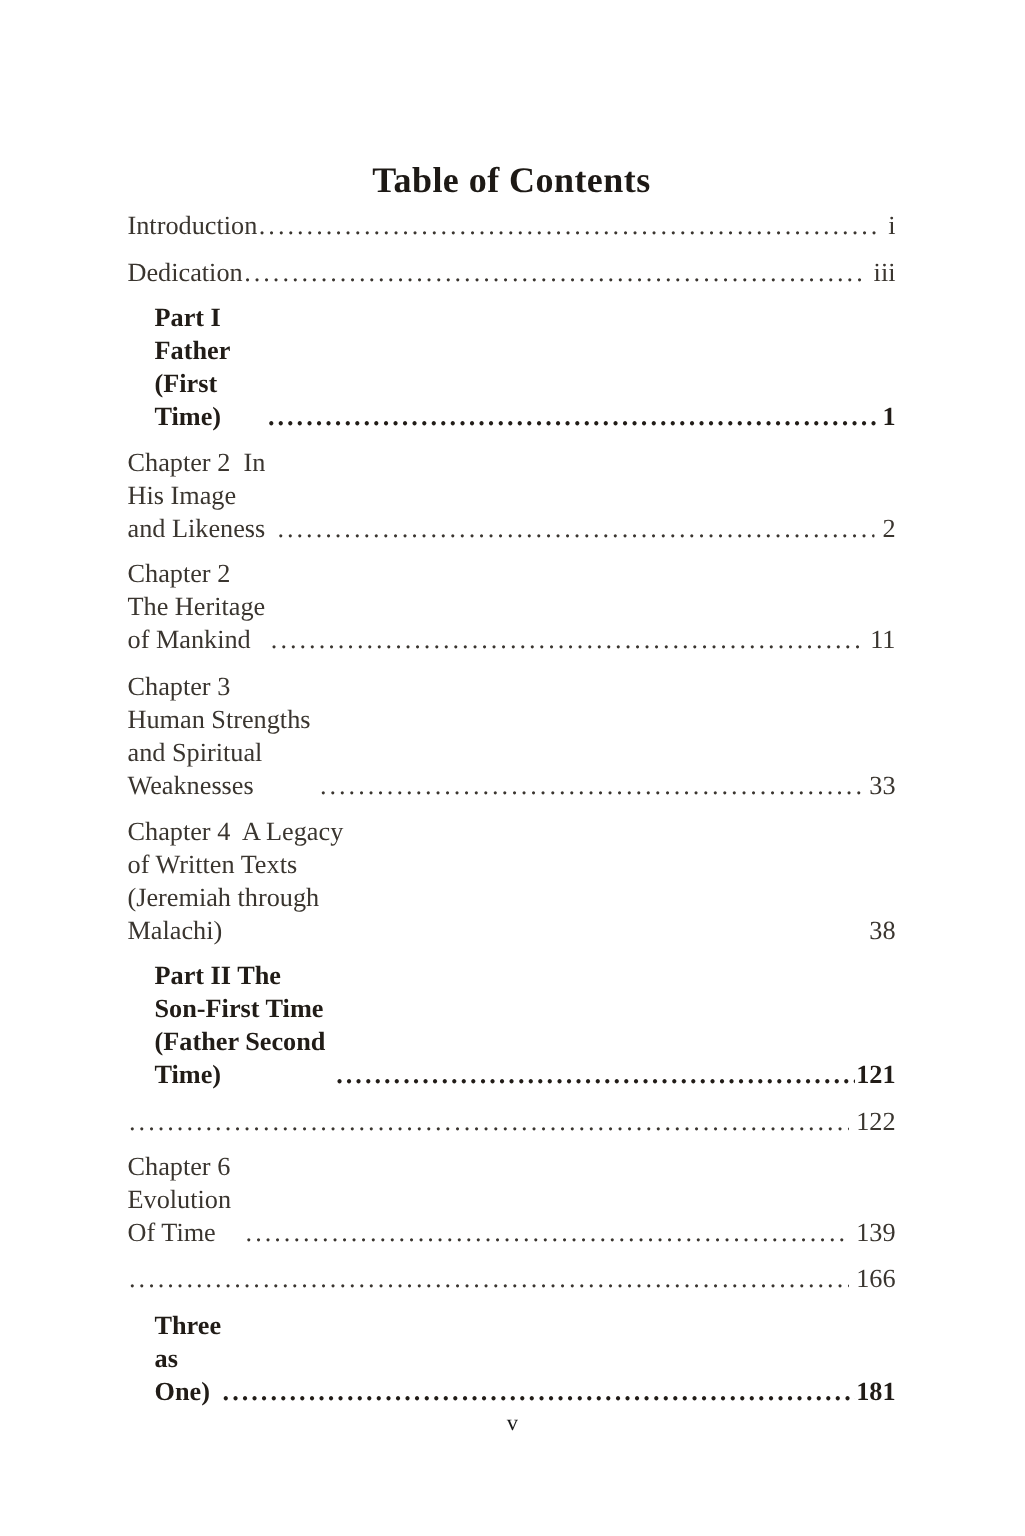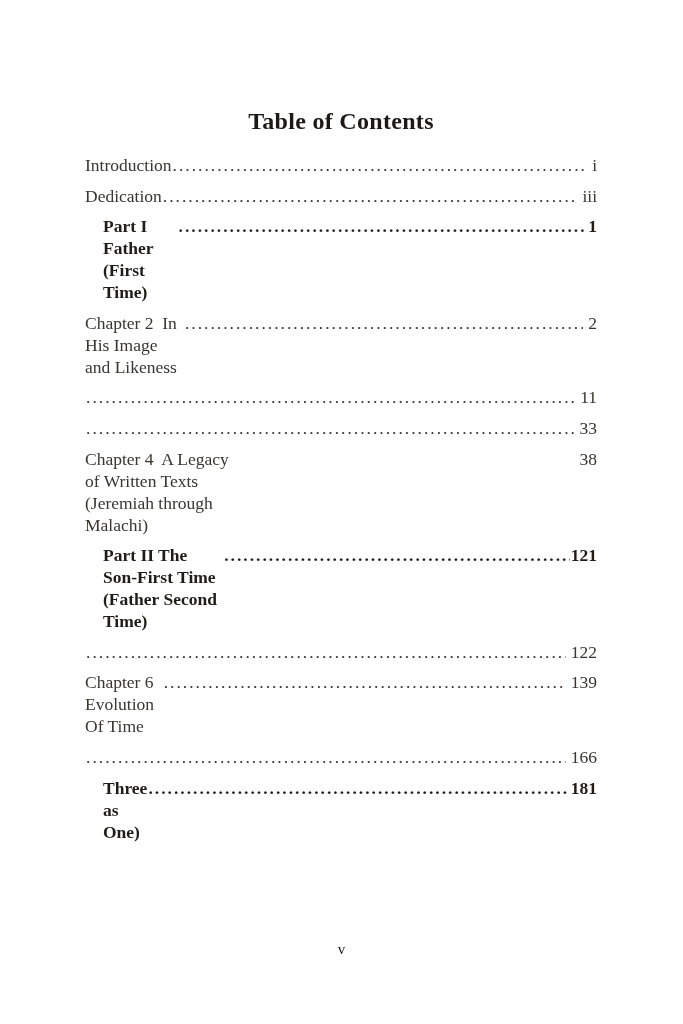--- a/index.html
+++ b/index.html
@@ -19,37 +19,37 @@
     position: absolute;
     left: 85px;
     top: 108px;
     width: 512px;
   }
   .page-title {
     text-align: center;
     font-size: 24px;
     font-weight: bold;
     color: #1d1915;
-    margin: 0 0 19px 0;
+    margin: 0 0 4px 0;
     letter-spacing: 0.3px;
   }
   .toc-row {
     font-size: 17.5px;
     line-height: 22px;
     margin-bottom: 8.6px;
     color: #3a352f;
   }
   .toc-row.bold {
     font-weight: bold;
     color: #211c17;
     margin-left: 18px;
   }
   .leader-line {
     display: flex;
-    align-items: flex-start;
+    align-items: flex-end;
   }
   .toc-label {
     flex: 0 1 auto;
     white-space: pre-wrap;
   }
   .dots {
     flex: 1 1 auto;
     min-width: 0;
     overflow: hidden;
     white-space: nowrap;
@@ -109,26 +109,28 @@
       </div>
       <div class="toc-row">
         <div class="leader-line">
           <span class="toc-label">Chapter 2  In His Image and Likeness </span>
           <span class="dots">..........................................................................................................................................................................</span>
           <span class="page-num">2</span>
         </div>
       </div>
       <div class="toc-row">
         <div class="leader-line">
+          <span class="toc-label">Chapter 2  The Heritage of Mankind </span>
           <span class="dots">..........................................................................................................................................................................</span>
           <span class="page-num">11</span>
         </div>
       </div>
       <div class="toc-row">
         <div class="leader-line">
+          <span class="toc-label">Chapter 3  Human Strengths and Spiritual Weaknesses</span>
           <span class="dots">..........................................................................................................................................................................</span>
           <span class="page-num">33</span>
         </div>
       </div>
       <div class="toc-row">
         <div class="leader-line">
           <span class="toc-label">Chapter 4  A Legacy of Written Texts  (Jeremiah through Malachi)</span>
           <span class="dots hidden-dots">..........................................................................................................................................................................</span>
           <span class="page-num">38</span>
         </div>

